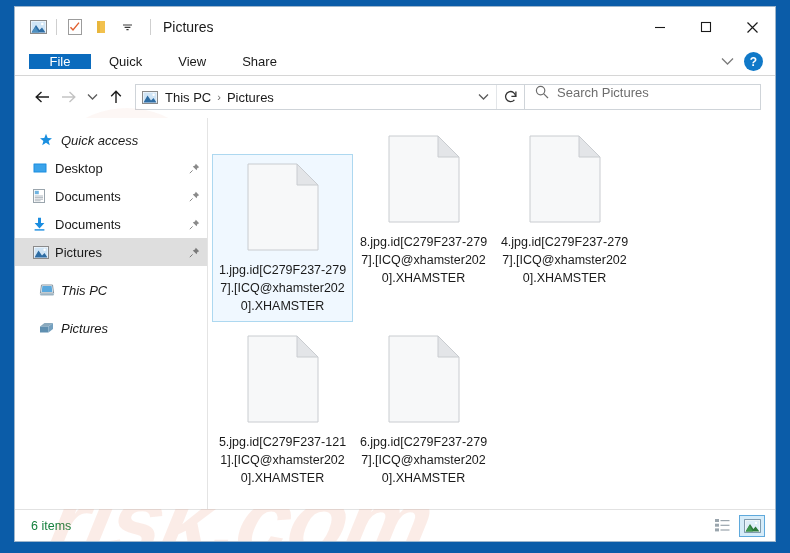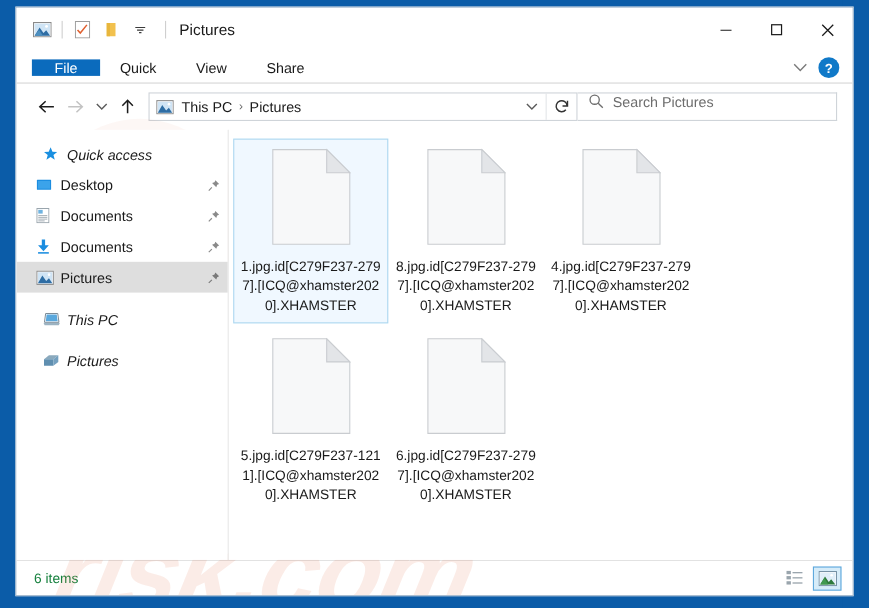--- a/index.html
+++ b/index.html
@@ -206,20 +206,21 @@
   .tile {
     width: 141px;
     padding: 4px 2px 6px 2px;
     display: flex; flex-direction: column; align-items: center;
     margin-bottom: 4px;
     border: 1px solid transparent;
   }
   .tile.sel {
     background: rgba(205, 232, 255, 0.30);
     border: 1px solid #add8f0;
+    margin-top: 28px;
   }
   .tile .thumb {
     width: 96px; height: 96px;
     display: flex; align-items: center; justify-content: center;
   }
   .tile .fname {
     margin-top: 6px;
     font-size: 12.5px;
     line-height: 18px;
     color: #1a1a1a;

